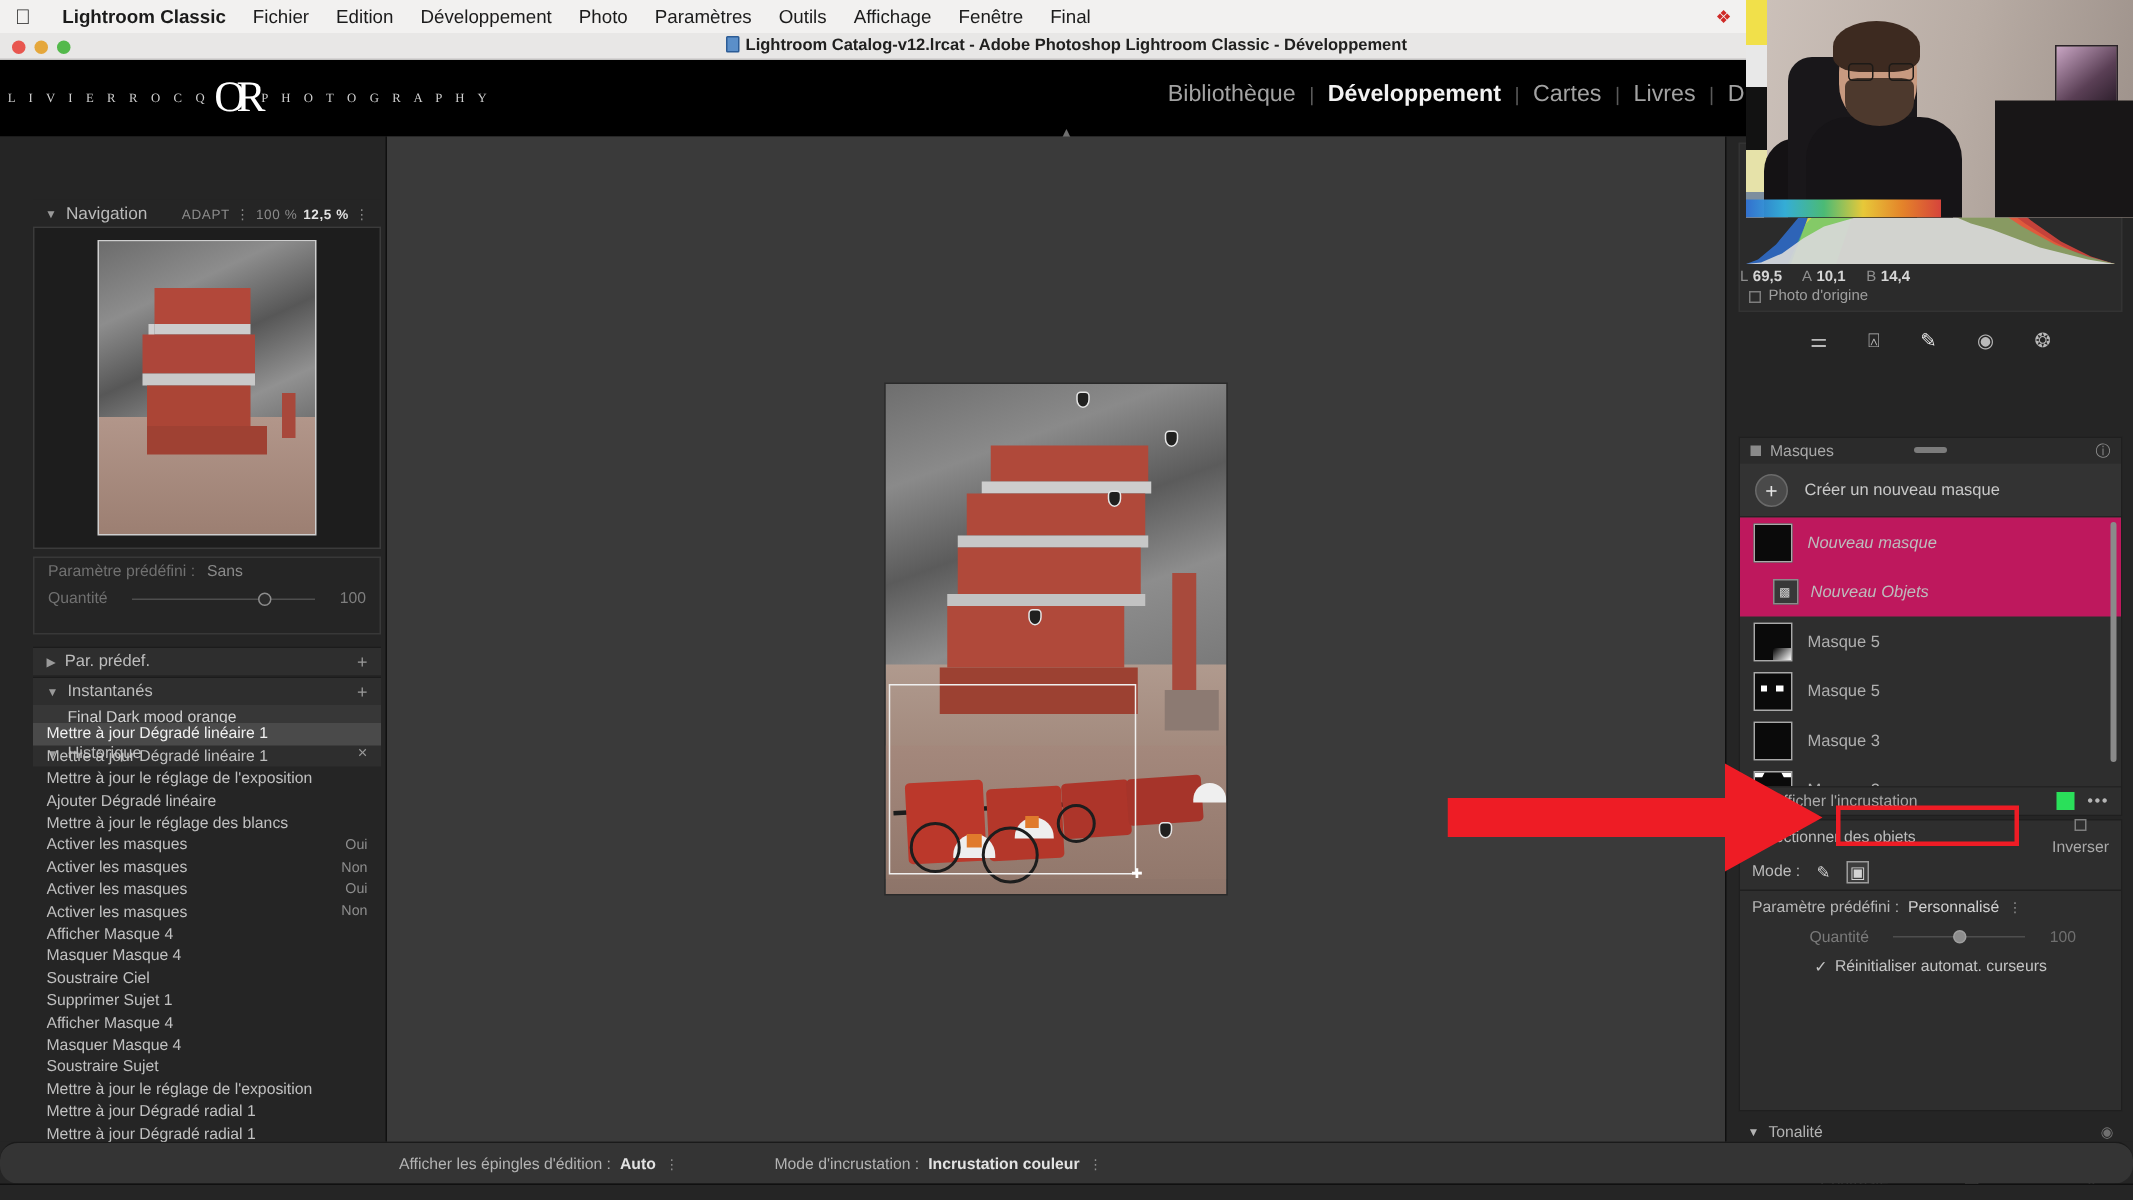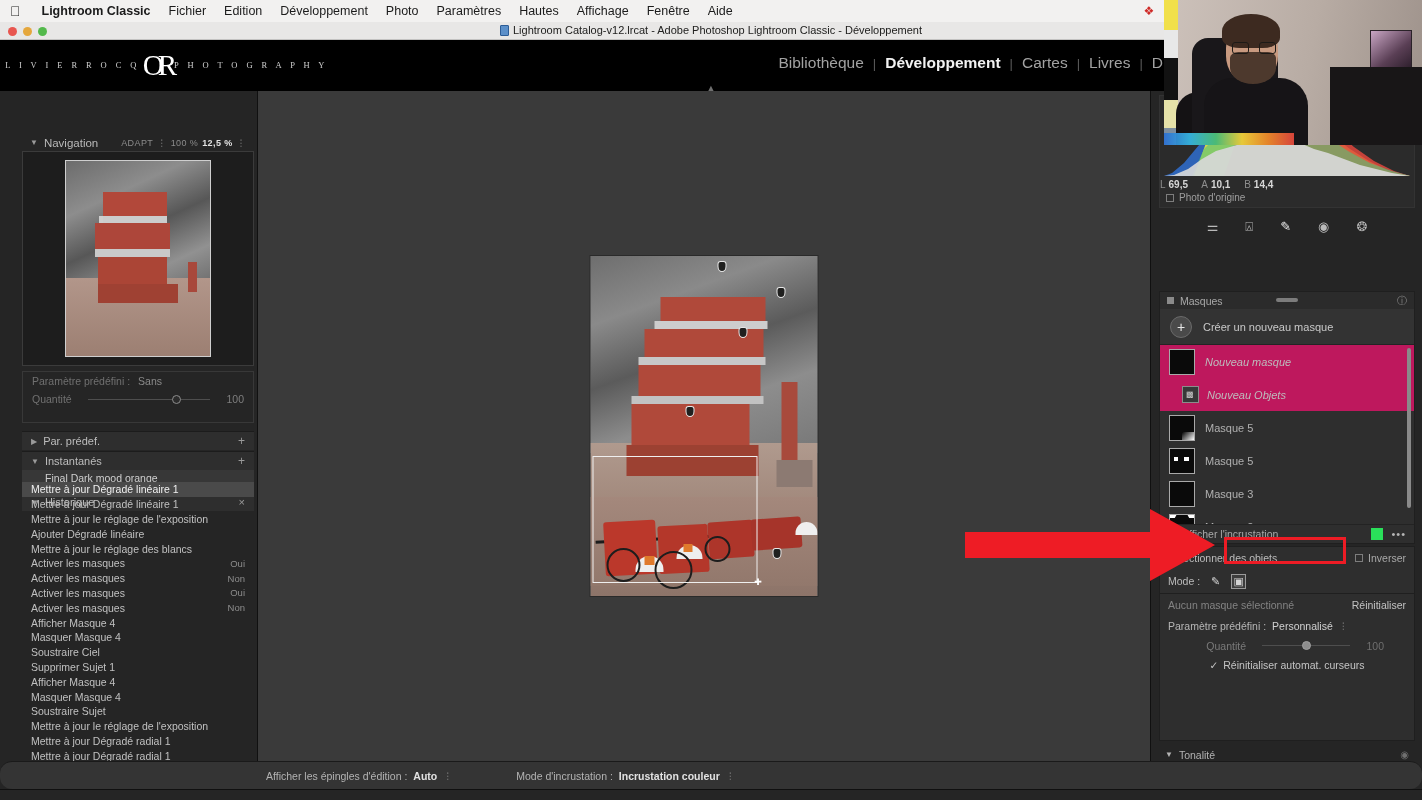--- a/index.html
+++ b/index.html
@@ -33,21 +33,21 @@
     background: #e8e7e6; border-bottom: 1px solid #c3c2c1;
     z-index: 38;
   }
   .traffic { position: absolute; left: 8px; top: 5px; display: flex; gap: 6px; }
   .traffic i { width: 9px; height: 9px; border-radius: 50%; display: block; }
   .traffic .r { background: #e8564f; }
   .traffic .y { background: #e5a73c; }
   .traffic .g { background: #53b94b; }
   .titlebar .ttext {
     position: absolute; left: 0; right: 0; top: 2px; text-align: center;
-    font-size: 11px; font-weight: normal; color: #20201f;
+    font-size: 11px; font-weight: bold; color: #20201f;
   }
   .titlebar .docicon {
     display: inline-block; width: 9px; height: 11px; background: #5b8fc9;
     border: 1px solid #2c5c96; border-radius: 1px; vertical-align: -2px; margin-right: 4px;
   }
 
   
   .lrwin {
     position: absolute; top: 40px; left: 0; width: 1422px; height: 760px;
     background: #252525;
@@ -271,21 +271,21 @@
   .overlayrow .dots { margin-left: 8px; color: #b5b5b5; letter-spacing: 1px; font-size: 11px; }
 
   .objpanel {
     position: absolute; left: 8px; top: 455px; width: 256px; height: 195px;
     background: #2e2e2e; border: 1px solid #1f1f1f;
   }
   .objhdr {
     height: 22px; display: flex; align-items: center; padding: 0 8px;
     font-size: 10.5px; color: #bcbcbc;
   }
-  .objhdr .inv { margin-left: auto; display: flex; align-items: center; gap: 5px; color: #a9a9a9; }
+  .objhdr .inv { margin-left: auto; display: flex; align-items: center; gap: 5px; color: #a9a9a9; flex-direction: column; }
   .moderow {
     height: 24px; display: flex; align-items: center; padding: 0 8px;
     font-size: 10.5px; color: #bcbcbc; gap: 8px;
   }
   .mode-btn {
     width: 15px; height: 15px; display: flex; align-items: center;
     justify-content: center; font-size: 11px; color: #d3d3d3;
   }
   .mode-btn.sel { border: 1px solid #9b9b9b; background: #3d3d3d; }
   .divline { height: 1px; background: #1f1f1f; }
@@ -426,24 +426,24 @@
 <div id="app">
 
   <div class="macbar">
     <span class="apple-logo"></span>
     <span class="mitem bold">Lightroom Classic</span>
     <span class="mitem">Fichier</span>
     <span class="mitem">Edition</span>
     <span class="mitem">Développement</span>
     <span class="mitem">Photo</span>
     <span class="mitem">Paramètres</span>
-    <span class="mitem">Hautes</span>
+    <span class="mitem">Outils</span>
     <span class="mitem">Affichage</span>
     <span class="mitem">Fenêtre</span>
-    <span class="mitem">Aide</span>
+    <span class="mitem">Final</span>
 
     <span class="macbar-right">
       <span class="sysicon red">❖</span>
       <span class="sysicon">▤</span>
       <span class="sysicon">▦</span>
       <span class="sysicon">◫</span>
       <span class="sysicon">◷</span>
       <span class="sysicon">⚭</span>
       <span class="sysicon">▩</span>
       <span class="sysicon">▭</span>
@@ -784,24 +784,20 @@
           </div>
 
           <div class="moderow">
             <span>Mode :</span>
             <span class="mode-btn">✎</span>
             <span class="mode-btn sel">▣</span>
           </div>
 
           <div class="divline"></div>
 
-          <div class="subrow">
-            <span>Aucun masque sélectionné</span>
-            <span class="rt">Réinitialiser</span>
-          </div>
 
           <div class="prerow">
             <span>Paramètre prédéfini :</span>
             <span class="pval">Personnalisé</span>
             <span class="car">⋮</span>
           </div>
 
           <div class="qrow">
             <span class="lab">Quantité</span>
             <span class="slider-track" style="flex:none;width:88px;">

